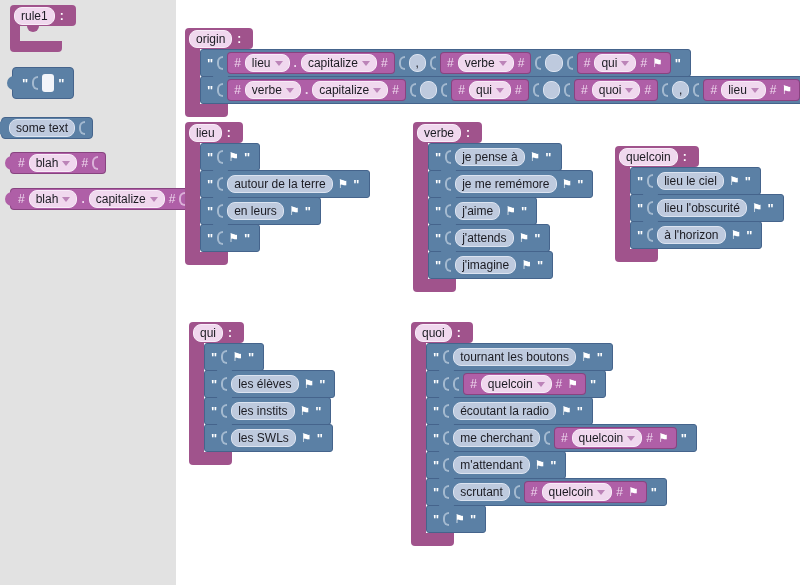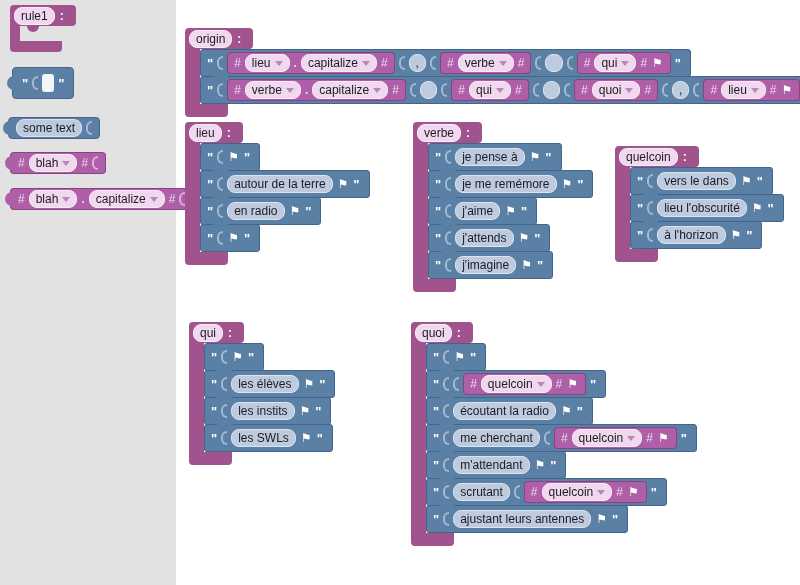--- a/index.html
+++ b/index.html
@@ -89,21 +89,21 @@
     <div class="rfoot"></div>
   </div>
 
   <div class="tbv blue tbq" style="left:12px;top:67px">
     <span class="q">"</span>
     <span class="sock"></span>
     <span class="hole"></span>
     <span class="q">"</span>
   </div>
 
-  <div class="tbv blue" style="left:8px;top:117px">
+  <div class="tbv blue" style="left:1px;top:117px">
     <span class="bfield">some text</span>
     <span class="sock"></span>
   </div>
 
   <div class="tbv purple" style="left:10px;top:152px">
     <span class="hash">#</span>
     <span class="pfield">
       <span>blah</span>
       <span class="arr"></span>
     </span>
@@ -250,21 +250,21 @@
           <div class="srow">
             <span class="q">"</span>
             <span class="sock"></span>
             <span class="bfield">autour de la terre</span>
             <span class="flag">⚑</span>
             <span class="q">"</span>
           </div>
           <div class="srow">
             <span class="q">"</span>
             <span class="sock"></span>
-            <span class="bfield">en radio</span>
+            <span class="bfield">en leurs</span>
             <span class="flag">⚑</span>
             <span class="q">"</span>
           </div>
           <div class="srow">
             <span class="q">"</span>
             <span class="sock"></span>
             <span class="flag">⚑</span>
             <span class="q">"</span>
           </div>
         </div>
@@ -322,21 +322,21 @@
       <div class="rhead">
         <span class="pfield">quelcoin</span>
         <span class="colon">:</span>
       </div>
       <div class="rbody">
         <div class="spine"></div>
         <div class="rows">
           <div class="srow">
             <span class="q">"</span>
             <span class="sock"></span>
-            <span class="bfield">vers le dans</span>
+            <span class="bfield">lieu le ciel</span>
             <span class="flag">⚑</span>
             <span class="q">"</span>
           </div>
           <div class="srow">
             <span class="q">"</span>
             <span class="sock"></span>
             <span class="bfield">lieu l'obscurité</span>
             <span class="flag">⚑</span>
             <span class="q">"</span>
           </div>
@@ -394,20 +394,21 @@
       <div class="rhead">
         <span class="pfield">quoi</span>
         <span class="colon">:</span>
       </div>
       <div class="rbody">
         <div class="spine"></div>
         <div class="rows">
           <div class="srow">
             <span class="q">"</span>
             <span class="sock"></span>
+            <span class="bfield">tournant les boutons</span>
             <span class="flag">⚑</span>
             <span class="q">"</span>
           </div>
           <div class="srow">
             <span class="q">"</span>
             <span class="sock"></span>
             <span class="sock"></span>
             <span class="tag">
               <span class="hash">#</span>
               <span class="pfield">
@@ -461,21 +462,20 @@
                 <span class="arr"></span>
               </span>
               <span class="hash">#</span>
               <span class="flag">⚑</span>
             </span>
             <span class="q">"</span>
           </div>
           <div class="srow">
             <span class="q">"</span>
             <span class="sock"></span>
-            <span class="bfield">ajustant leurs antennes</span>
             <span class="flag">⚑</span>
             <span class="q">"</span>
           </div>
         </div>
       </div>
       <div class="rfoot"></div>
     </div>
   </div>
 
 </body></html>

